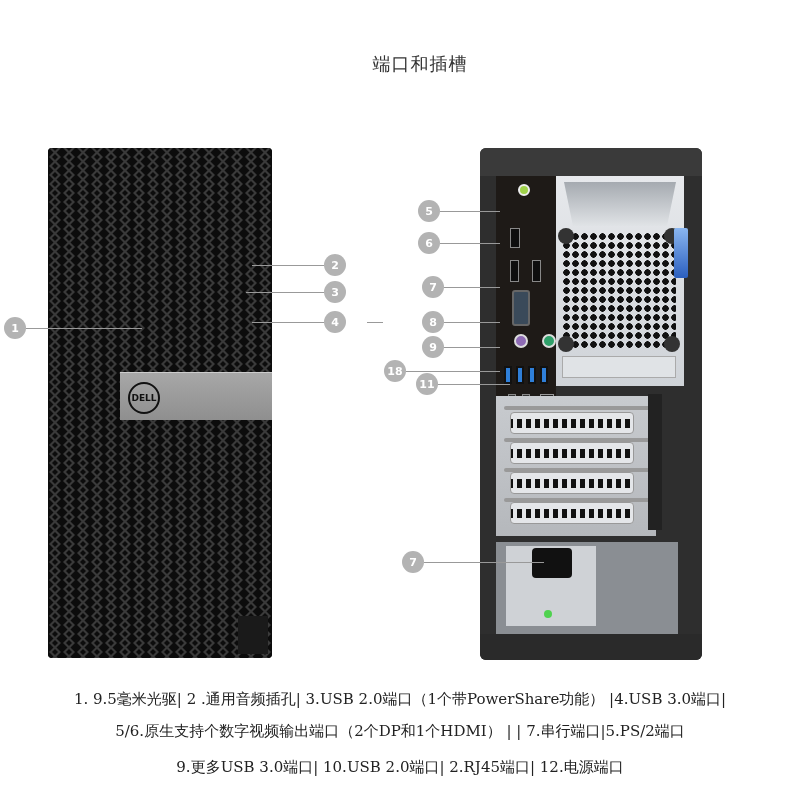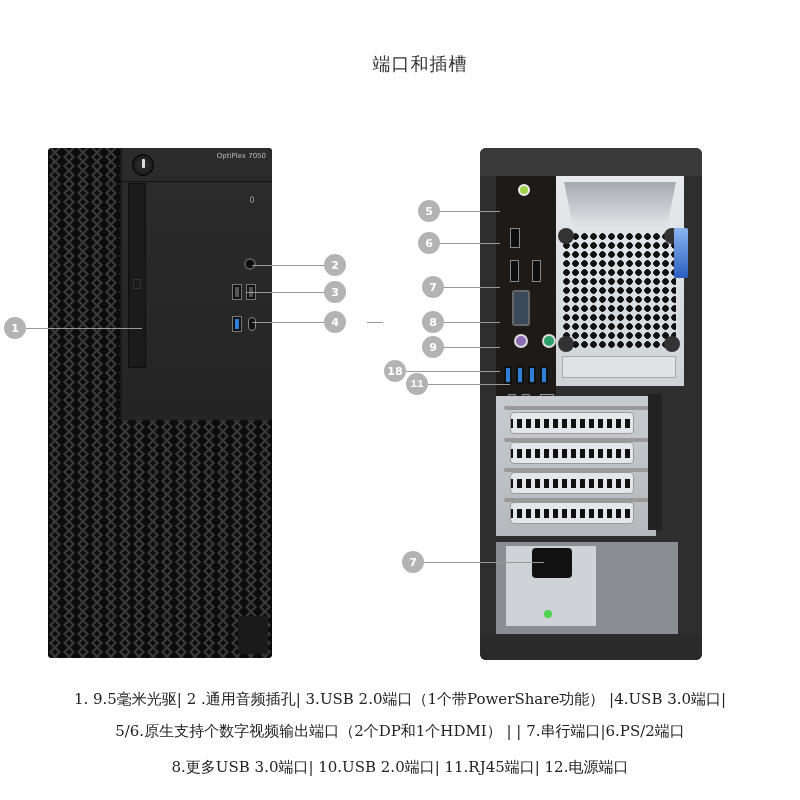--- a/index.html
+++ b/index.html
@@ -75,33 +75,22 @@
   
   .caption { position: absolute; left: 0; width: 800px; text-align: center; font-size: 15px; color: #222; white-space: nowrap; }
 </style>
 </head>
 <body>
 
 <div class="title">端口和插槽</div>
 
 <div class="front">
   <div class="mesh"></div>
-  <div class="front-panel">
-    <span class="model">OptiPlex 7050</span>
-    <div class="power-btn"></div>
-    <div class="panel-divider"></div>
-    <div class="odd">
-        <div class="odd-btn"></div>
-      </div>
-    <div class="lock-icon"></div>
-    <div class="audio-jack"></div>
-    <div class="usb2" style="left:110px;top:136px;"></div>
-    <div class="usb2" style="left:124px;top:136px;"></div>
-    <div class="usb3-blue" style="left:110px;top:168px;"></div>
-    <div class="usbc" style="left:126px;top:169px;"></div>
+  <div class="dell-bar">
+    <div class="dell-logo">DELL</div>
   </div>
   <div class="front-foot"></div>
 </div>
 
 <div class="rear">
   <div class="rear-top"></div>
   <div class="io-shield">
     <div class="io-port audio-green"></div>
     <div class="io-port hdmi"></div>
     <div class="io-port dp" style="left:14px;"></div>
@@ -172,20 +161,20 @@
 <div class="leader" style="left:444px;top:322px;width:56px;"></div>
 <div class="callout" style="left:422px;top:311px;">8</div>
 
 <div class="leader" style="left:444px;top:347px;width:56px;"></div>
 <div class="callout" style="left:422px;top:336px;">9</div>
 
 <div class="leader" style="left:406px;top:371px;width:94px;"></div>
 <div class="callout" style="left:384px;top:360px;">18</div>
 
 <div class="leader" style="left:428px;top:384px;width:82px;"></div>
-<div class="callout" style="left:406px;top:373px;font-family:Liberation Mono, monospace;">11</div>
+<div class="callout" style="left:416px;top:373px;">11</div>
 
 <div class="leader" style="left:424px;top:562px;width:120px;"></div>
 <div class="callout" style="left:402px;top:551px;">7</div>
 
 <div class="caption" style="top:690px;">1. 9.5毫米光驱| 2 .通用音频插孔| 3.USB 2.0端口（1个带PowerShare功能） |4.USB 3.0端口|</div>
-<div class="caption" style="top:722px;">5/6.原生支持个数字视频输出端口（2个DP和1个HDMI） | | 7.串行端口|6.PS/2端口</div>
-<div class="caption" style="top:758px;">8.更多USB 3.0端口| 10.USB 2.0端口| 11.RJ45端口| 12.电源端口</div>
+<div class="caption" style="top:722px;">5/6.原生支持个数字视频输出端口（2个DP和1个HDMI） | | 7.串行端口|5.PS/2端口</div>
+<div class="caption" style="top:758px;">9.更多USB 3.0端口| 10.USB 2.0端口| 2.RJ45端口| 12.电源端口</div>
 
 </body></html>

